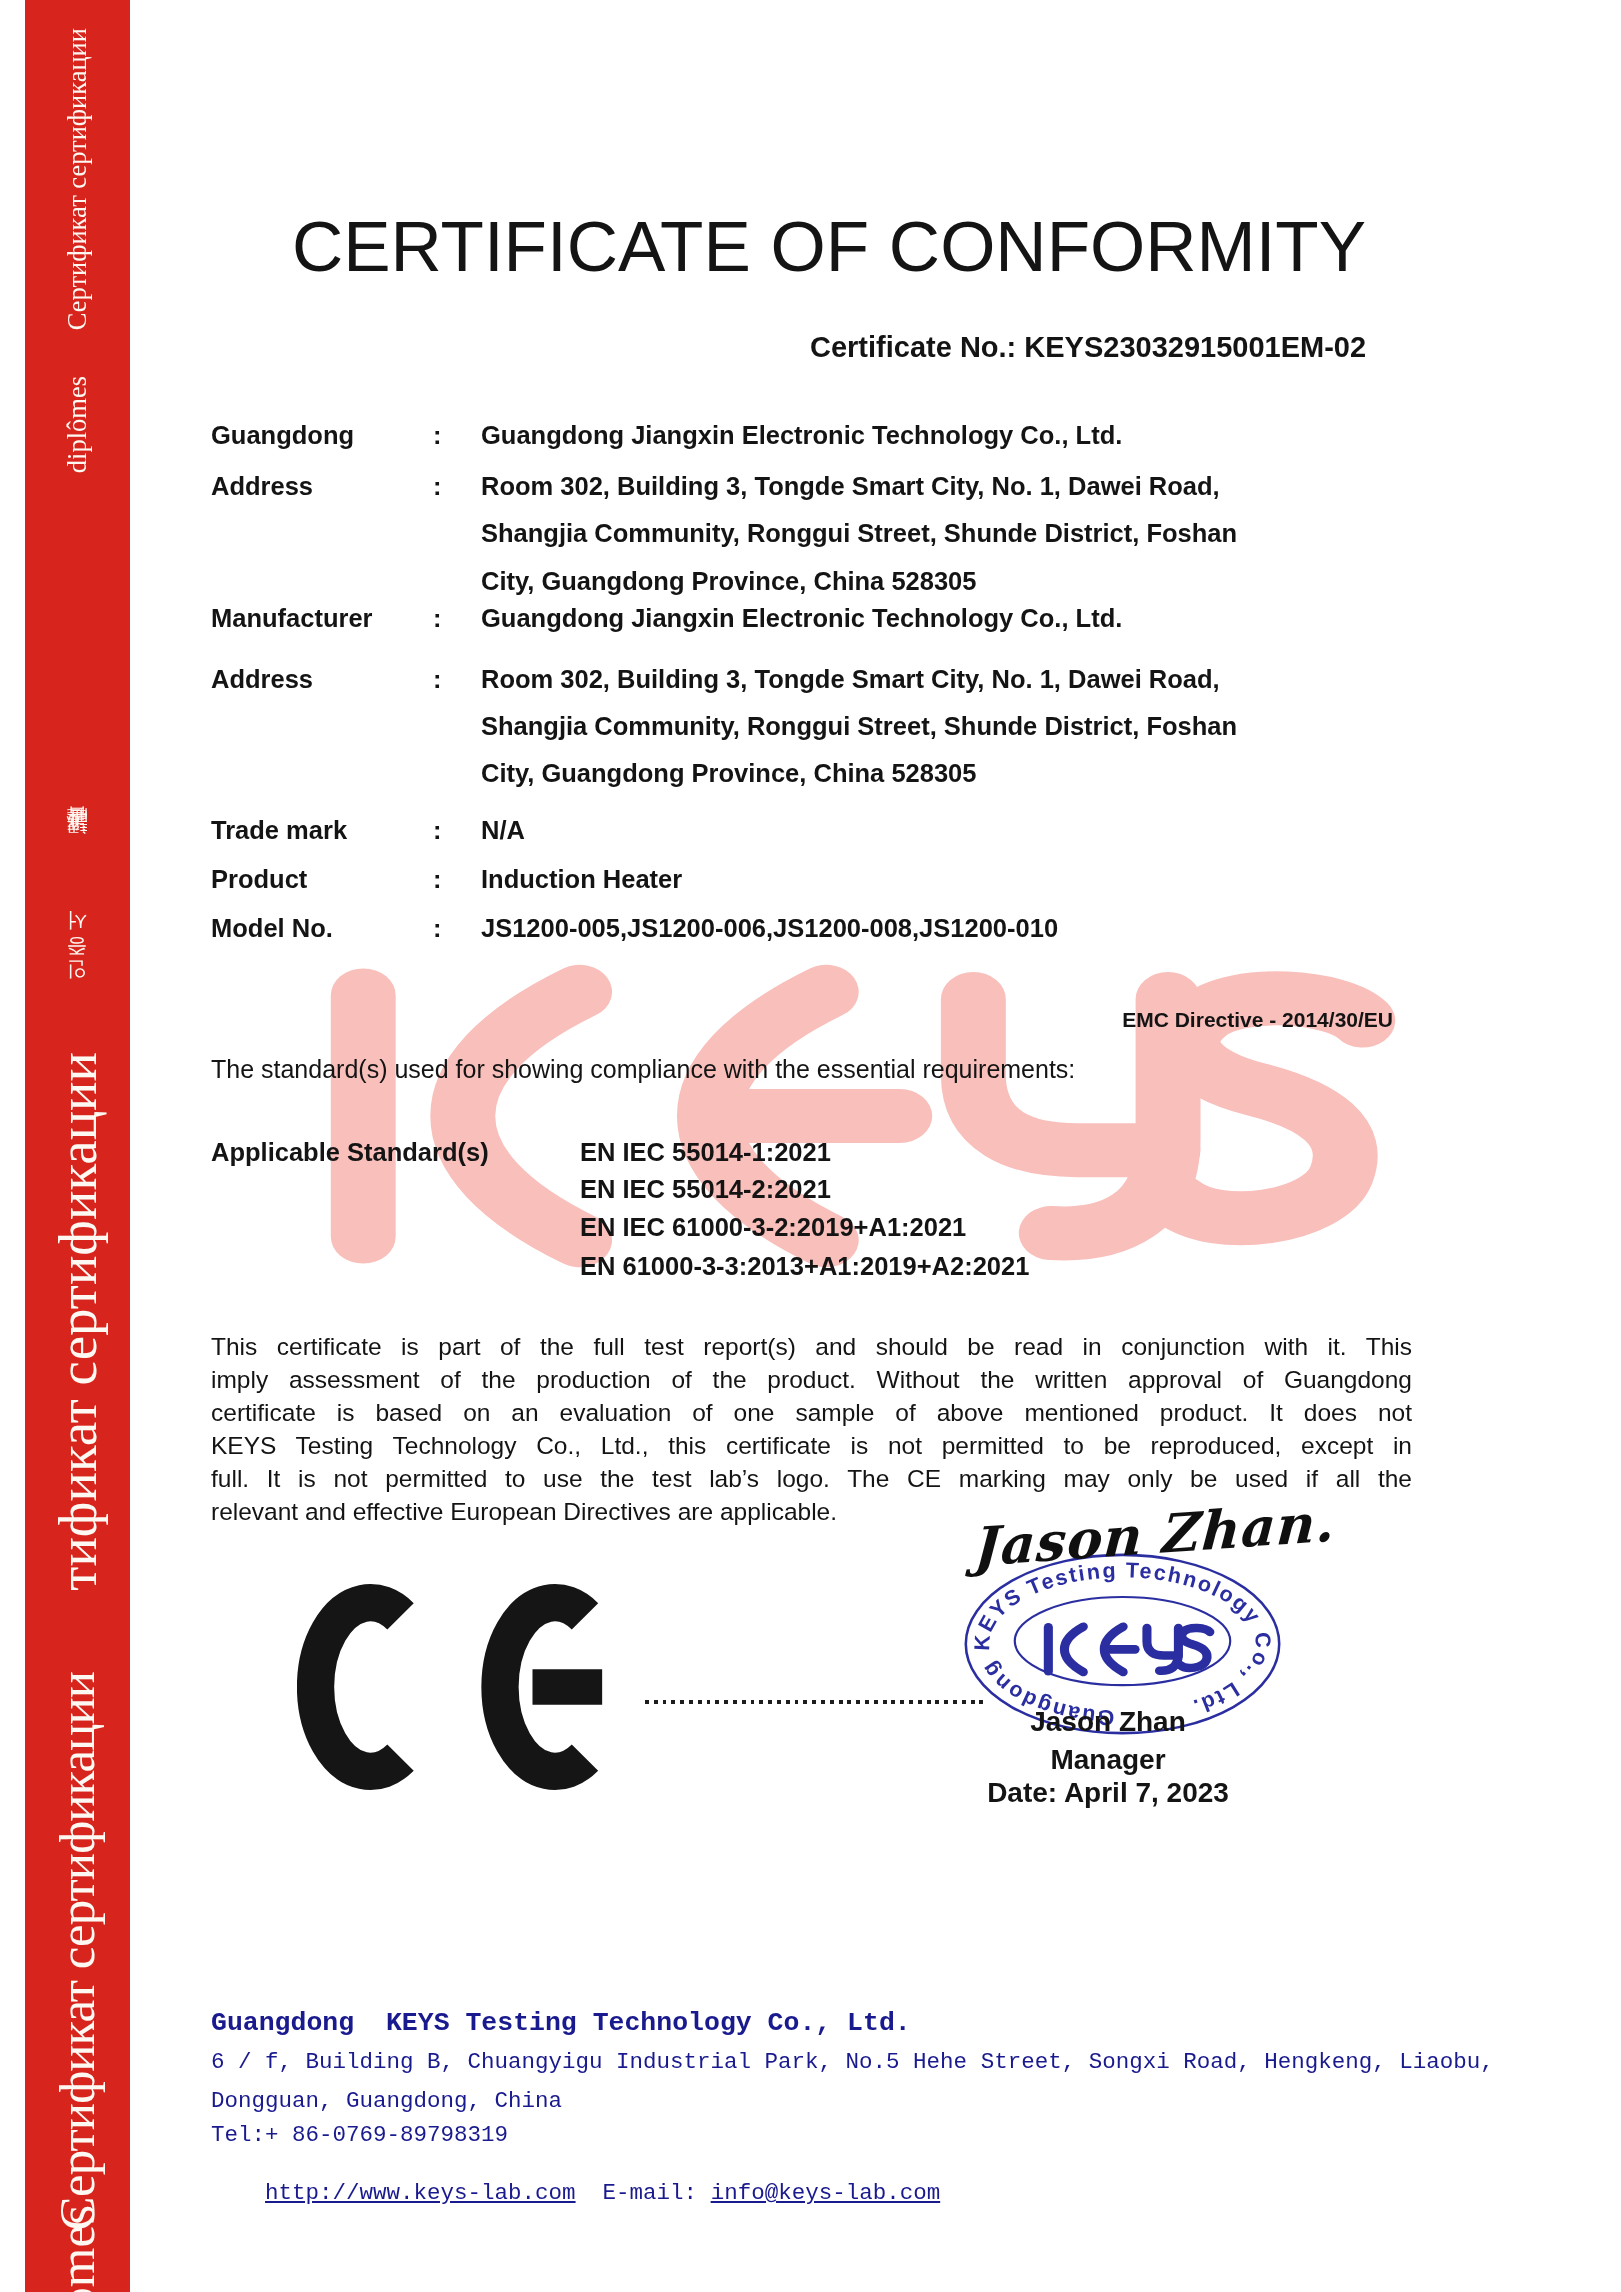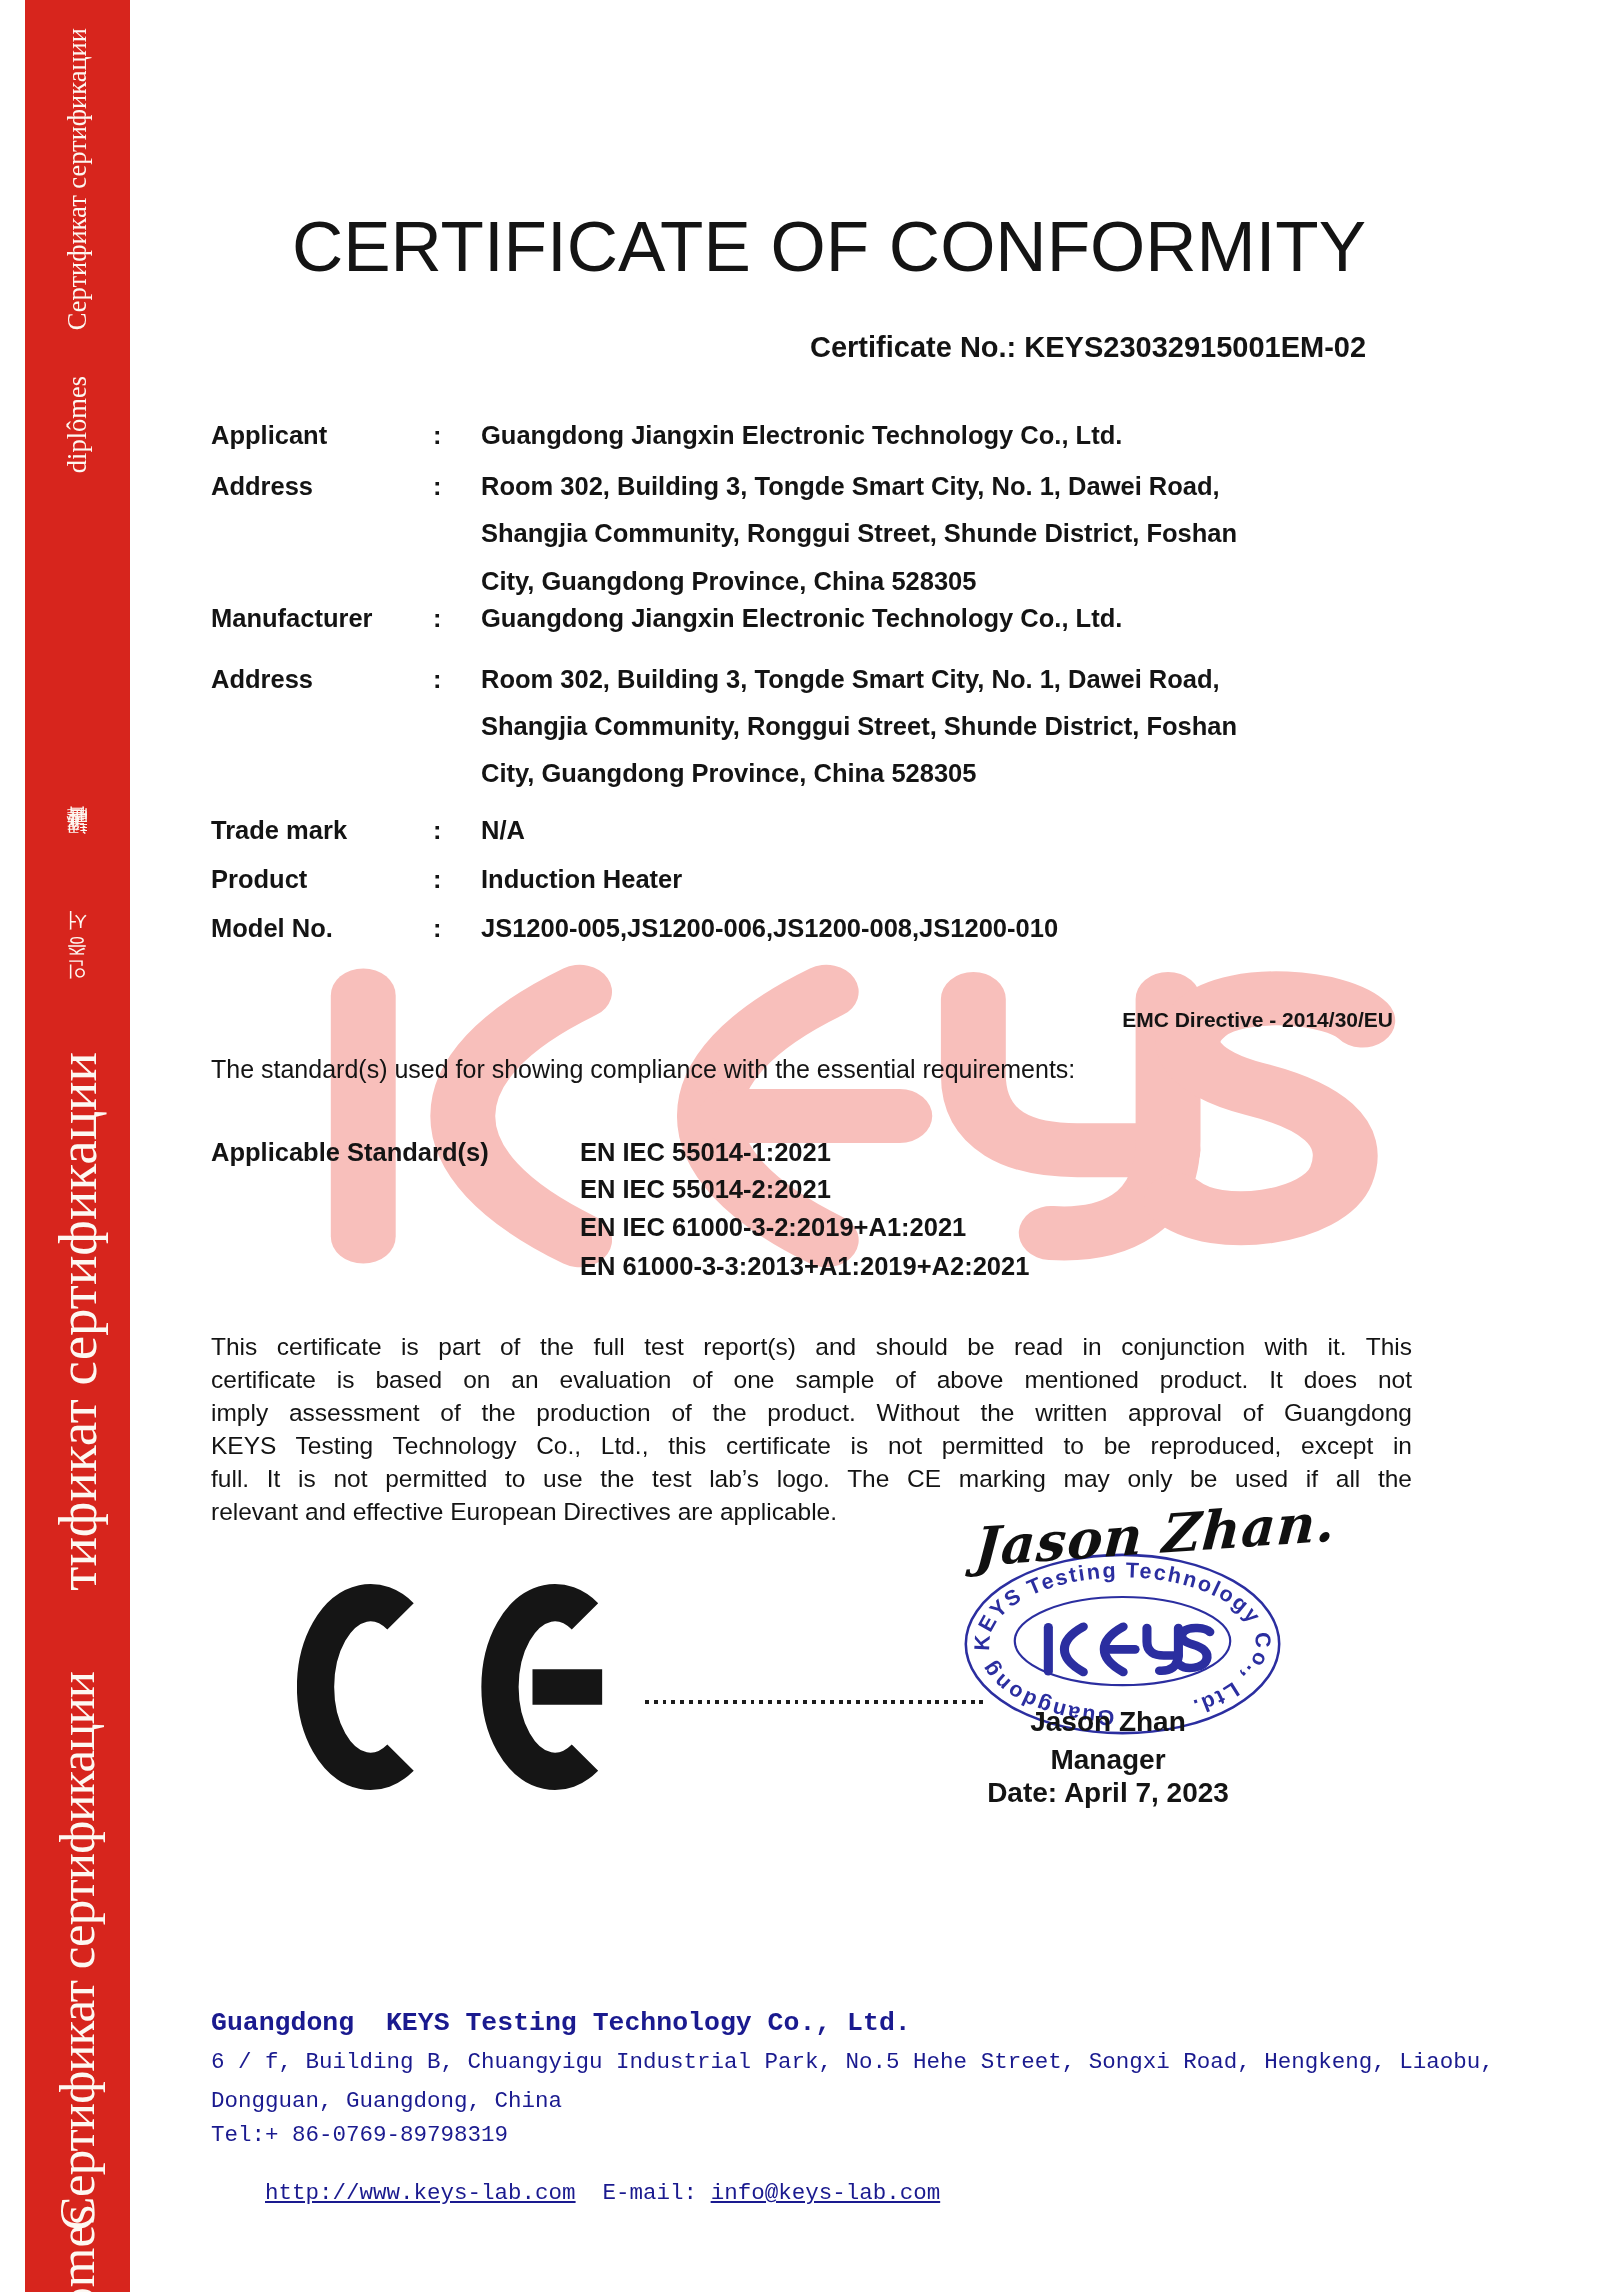--- a/index.html
+++ b/index.html
@@ -112,21 +112,21 @@
   <h1 class="title">
     <span>CERTIFICATE OF CONFORMITY</span>
   </h1>
   <div class="certno">
     <span>Certificate No.:</span>
     <span>KEYS23032915001EM-02</span>
   </div>
 
   <div id="fields">
       <div class="frow" style="top: 421px;">
-        <span class="flabel">Applicant</span>
+        <span class="flabel">Guangdong</span>
         <span class="fcolon">:</span>
         <span class="fvalue">Guangdong Jiangxin Electronic Technology Co., Ltd.</span>
       </div>
       <div class="frow" style="top: 472px;">
         <span class="flabel">Address</span>
         <span class="fcolon">:</span>
         <span class="fvalue">Room 302, Building 3, Tongde Smart City, No. 1, Dawei Road,</span>
       </div>
       <div class="frow" style="top: 519px;">
         <span class="fvalue">Shangjia Community, Ronggui Street, Shunde District, Foshan</span>
@@ -172,22 +172,22 @@
   <div class="applbl">Applicable Standard(s)</div>
   <div id="standards">
       <div class="std" style="top: 1138px;">EN IEC 55014-1:2021</div>
       <div class="std" style="top: 1175px;">EN IEC 55014-2:2021</div>
       <div class="std" style="top: 1213px;">EN IEC 61000-3-2:2019+A1:2021</div>
       <div class="std" style="top: 1252px;">EN 61000-3-3:2013+A1:2019+A2:2021</div>
     </div>
 
   <div class="para" id="disclaimer">
       <div class="dline">This certificate is part of the full test report(s) and should be read in conjunction with it. This</div>
+      <div class="dline">imply assessment of the production of the product. Without the written approval of Guangdong</div>
       <div class="dline">certificate is based on an evaluation of one sample of above mentioned product. It does not</div>
-      <div class="dline">imply assessment of the production of the product. Without the written approval of Guangdong</div>
       <div class="dline">KEYS Testing Technology Co., Ltd., this certificate is not permitted to be reproduced, except in</div>
       <div class="dline">full. It is not permitted to use the test lab’s logo. The CE marking may only be used if all the</div>
       <div class="dline last">relevant and effective European Directives are applicable.</div>
     </div>
 
   <svg class="ce" viewBox="0 0 320 212">
     <path d="M 105.5,34 A 56,86 0 1 0 105.5,178" stroke="#151515" stroke-width="38" fill="none"></path>
     <path d="M 293.5,34 A 56,86 0 1 0 293.5,178" stroke="#151515" stroke-width="38" fill="none"></path>
     <line x1="240" y1="106" x2="311" y2="106" stroke="#151515" stroke-width="36"></line>
   </svg>

